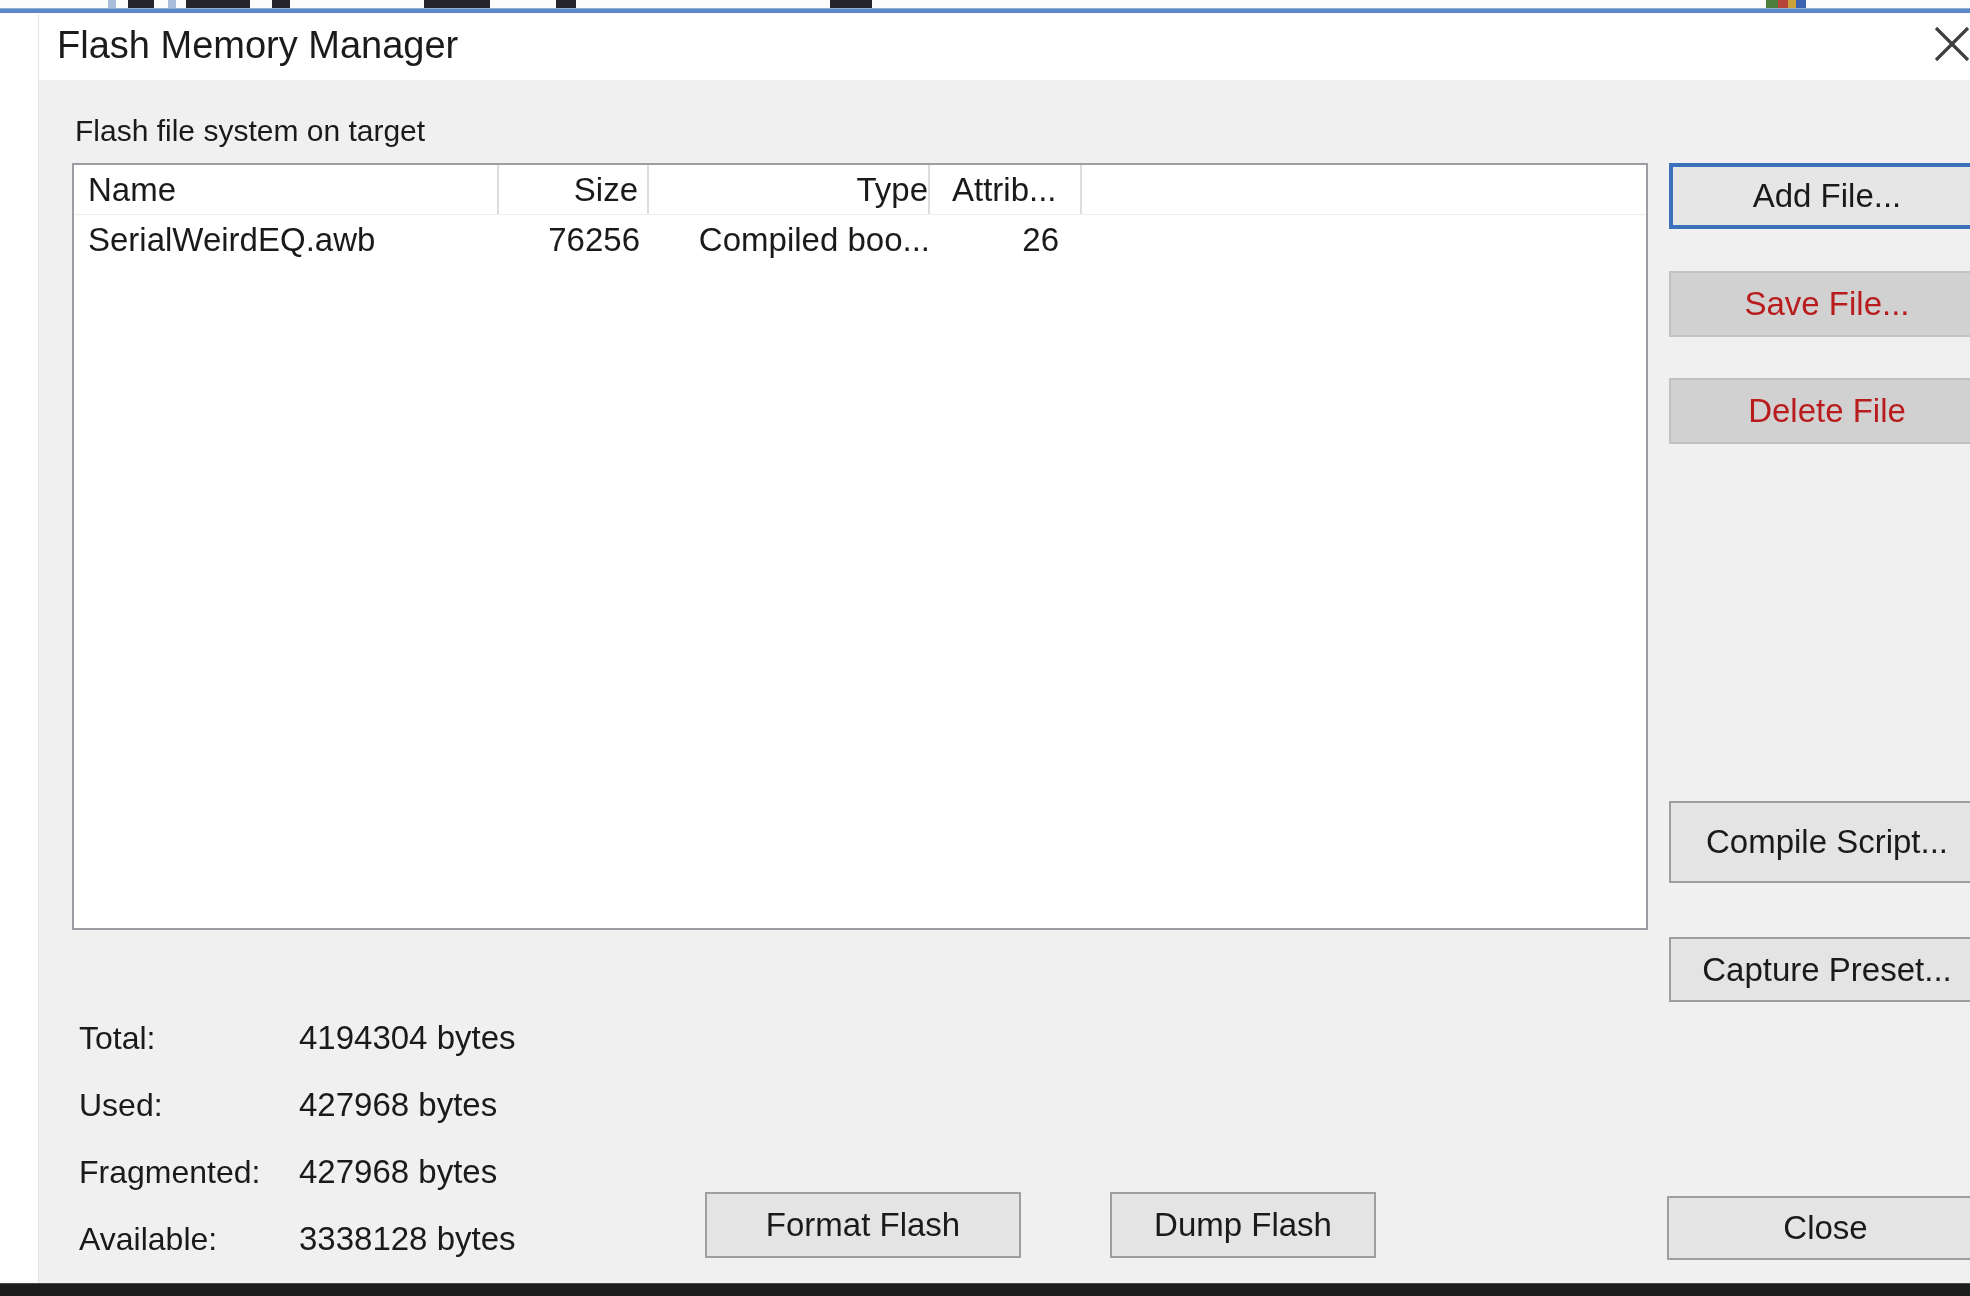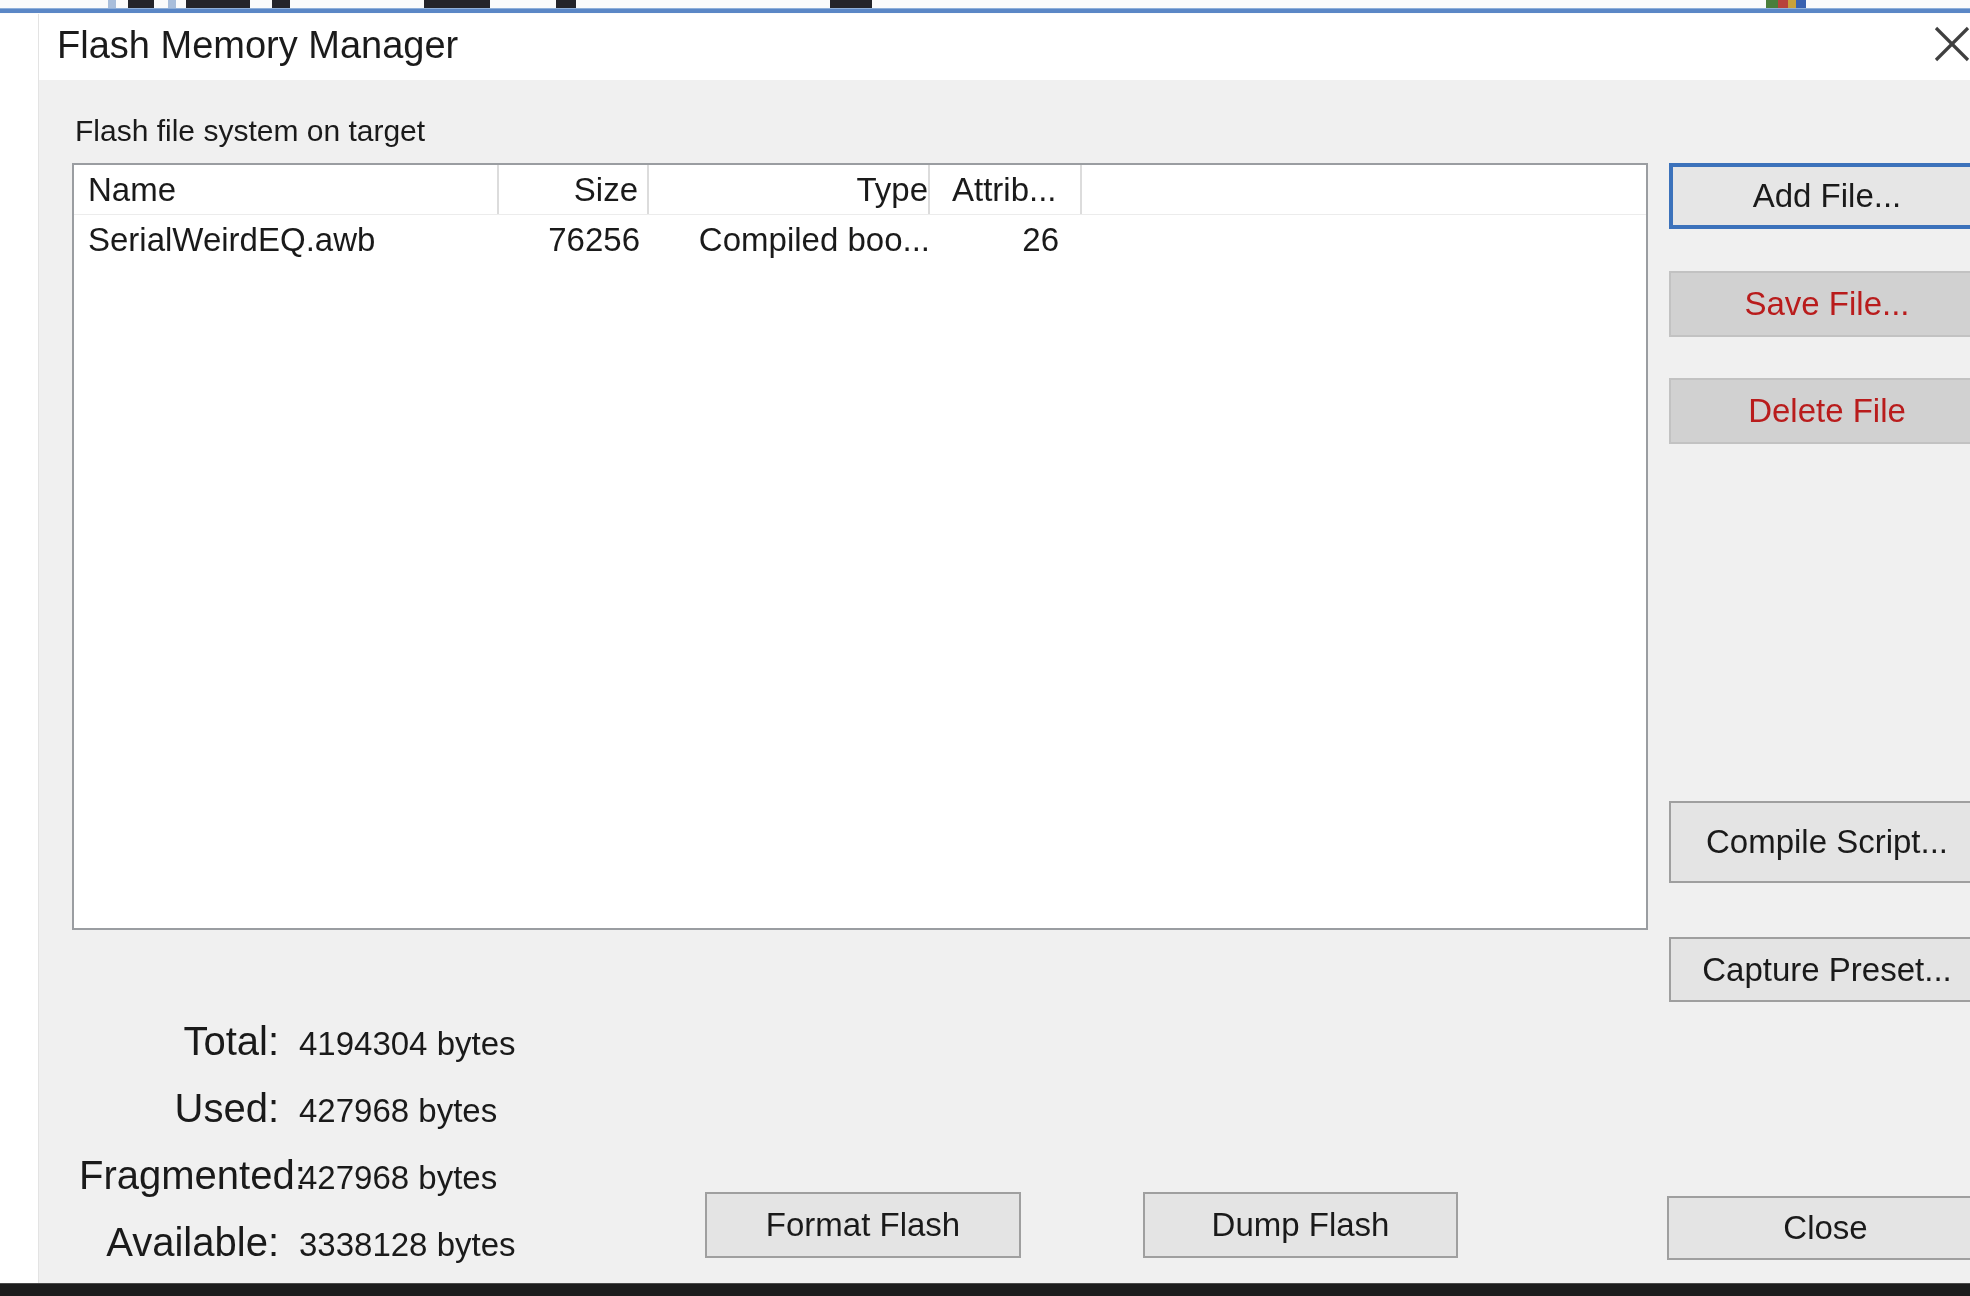--- a/index.html
+++ b/index.html
@@ -107,27 +107,27 @@
     cursor: default;
   }
 
   .btn-add      { left: 1630px; top: 149px; width: 316px; height: 66px; }
   .btn-save     { left: 1630px; top: 257px; width: 316px; height: 66px; }
   .btn-delete   { left: 1630px; top: 364px; width: 316px; height: 66px; }
   .btn-execute  { left: 1630px; top: 472px; width: 316px; height: 66px; }
   .btn-compile  { left: 1630px; top: 787px; width: 316px; height: 82px; }
   .btn-capture  { left: 1630px; top: 923px; width: 316px; height: 65px; }
   .btn-format   { left: 666px;  top: 1178px; width: 316px; height: 66px; }
-  .btn-dump     { left: 1104px; top: 1178px; width: 315px; height: 66px; }
+  .btn-dump     { left: 1071px; top: 1178px; width: 266px; height: 66px; }
   .btn-close    { left: 1628px; top: 1182px; width: 317px; height: 64px; }
 
   
   .stats { position: absolute; left: 40px; top: 1005px; }
   .stat-row { display: flex; height: 40px; margin-bottom: 27px; align-items: baseline; }
-  .stat-label { width: 200px; text-align: right; font-size: 40px; white-space: nowrap; }
+  .stat-label { width: 200px; font-size: 32px; white-space: nowrap; }
   .stat-value { margin-left: 20px; font-size: 33px; white-space: nowrap; }
 
   
   .bg-bottom {
     position: absolute; left: 0; top: 1283px; width: 1970px; height: 13px;
     background: #1d1d1d; border-top: 1px solid #4a4a4a;
   }
 </style>
 </head>
 <body>

